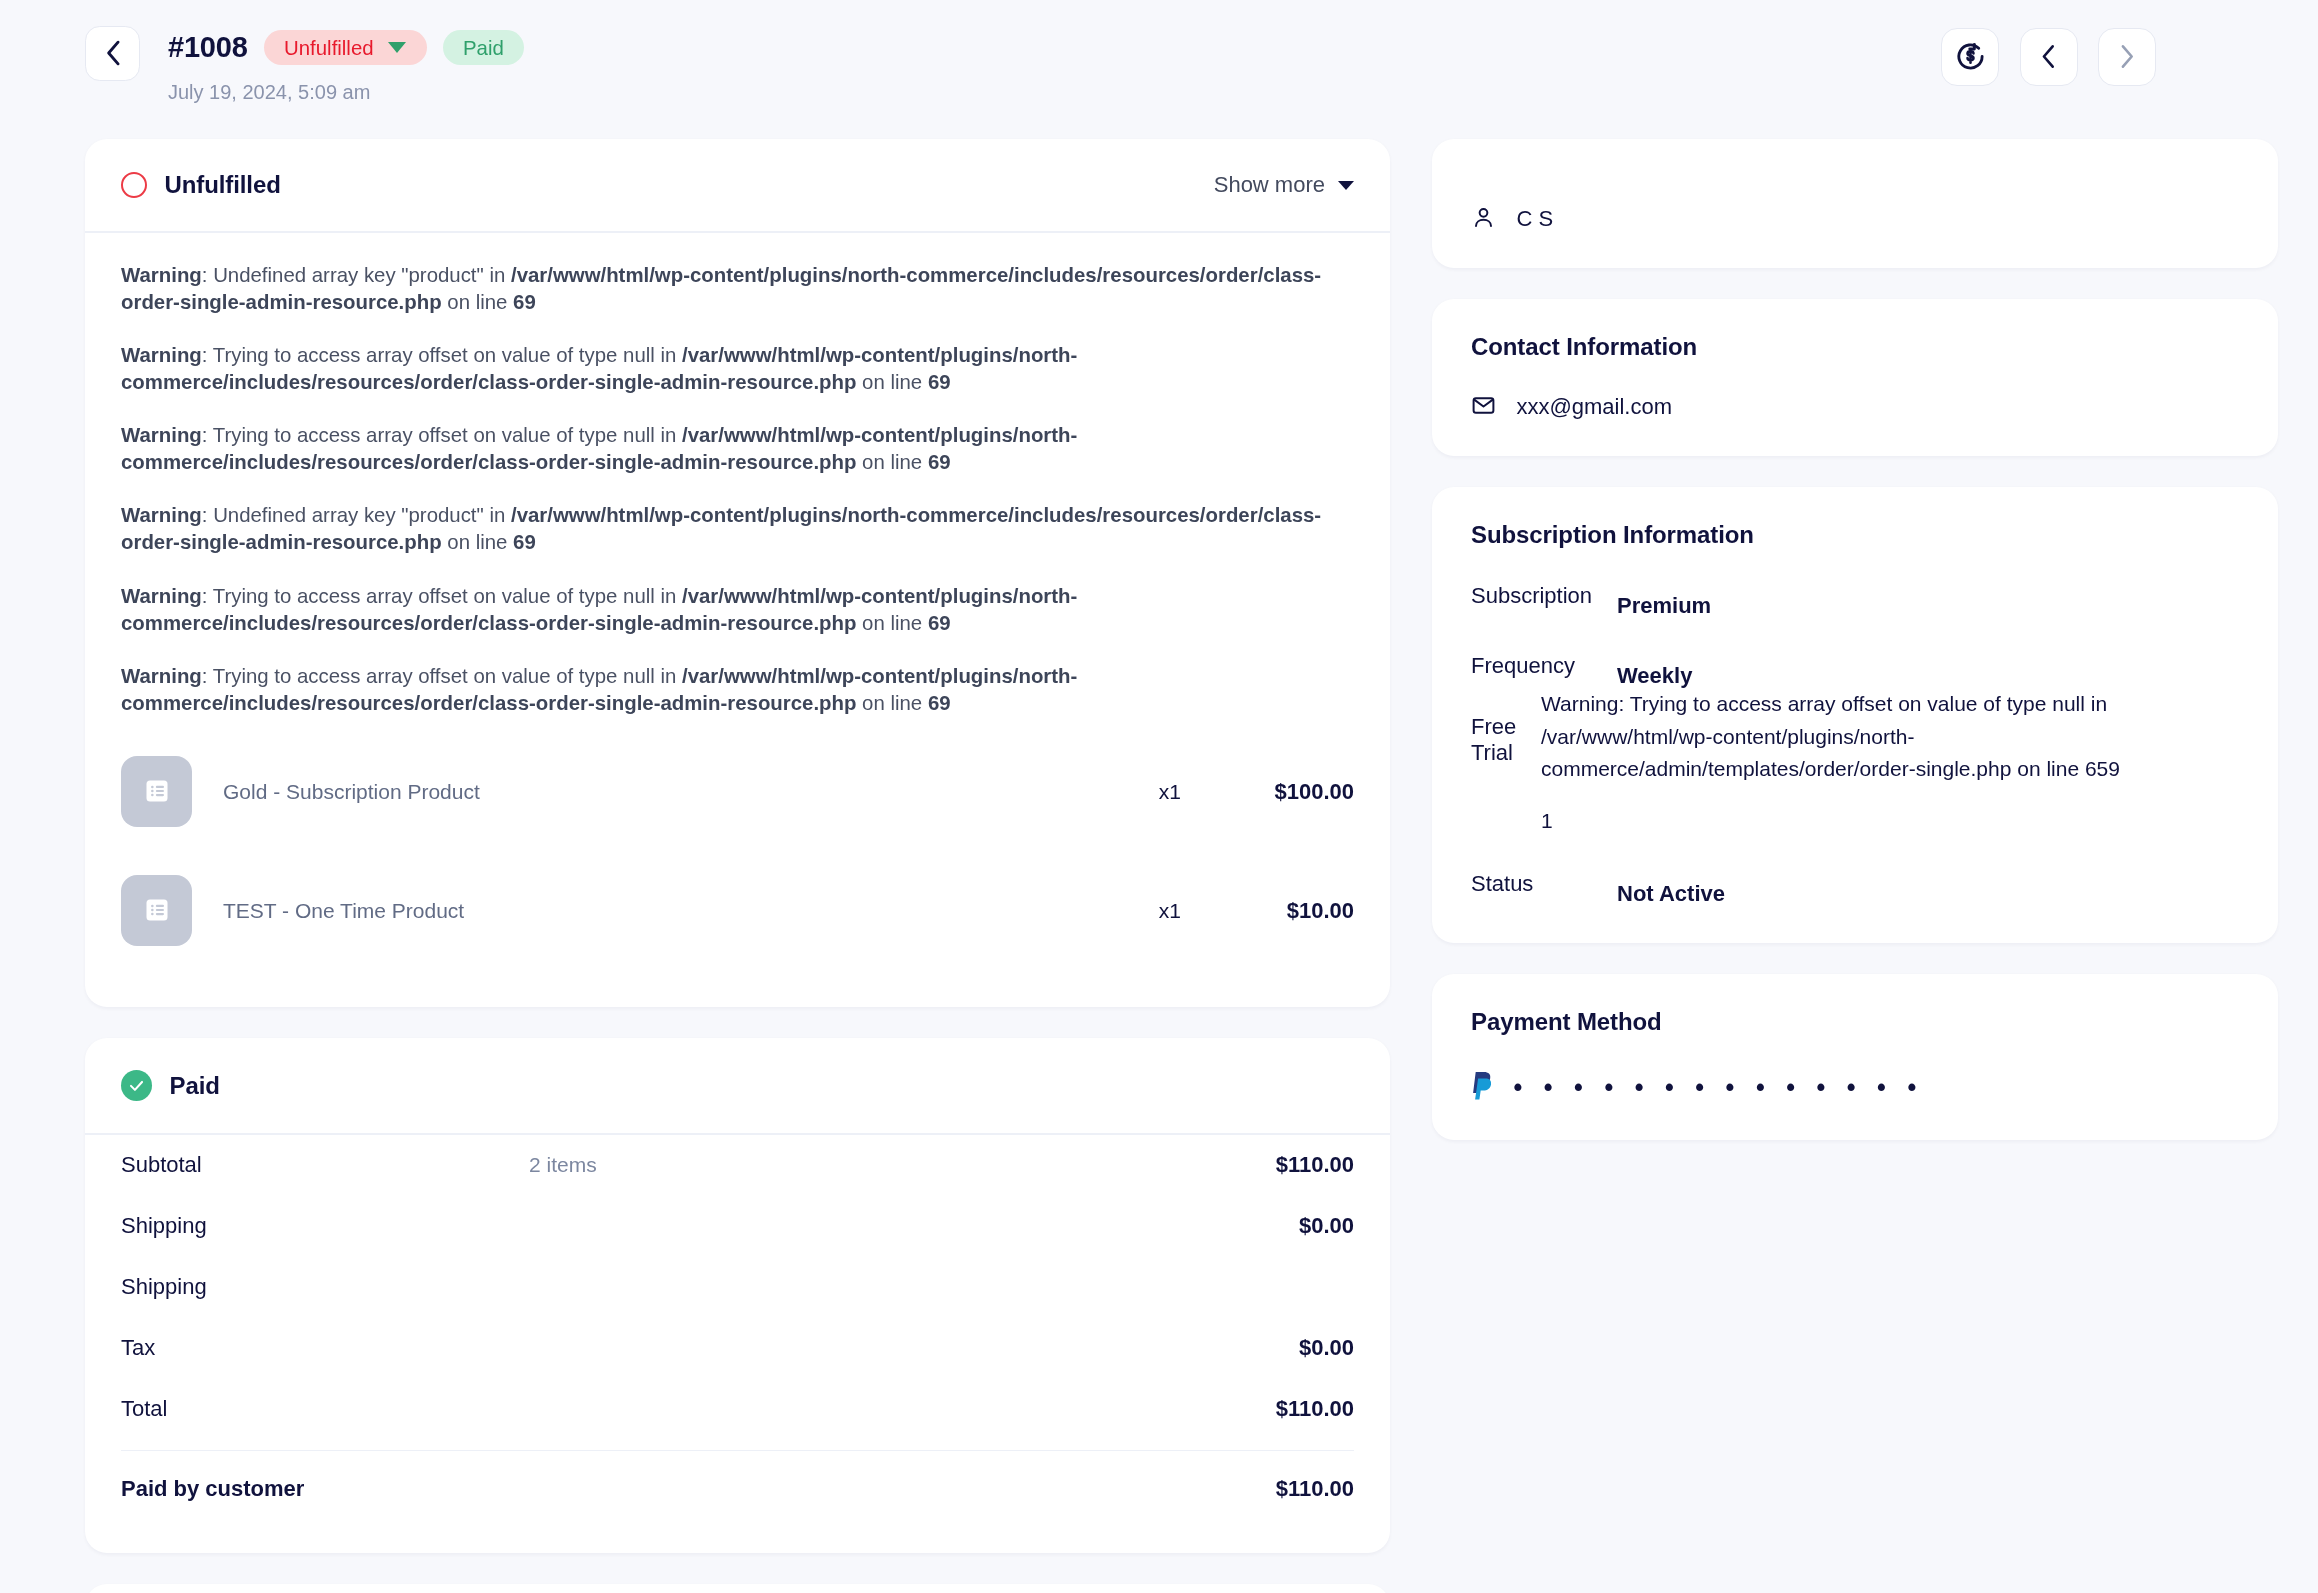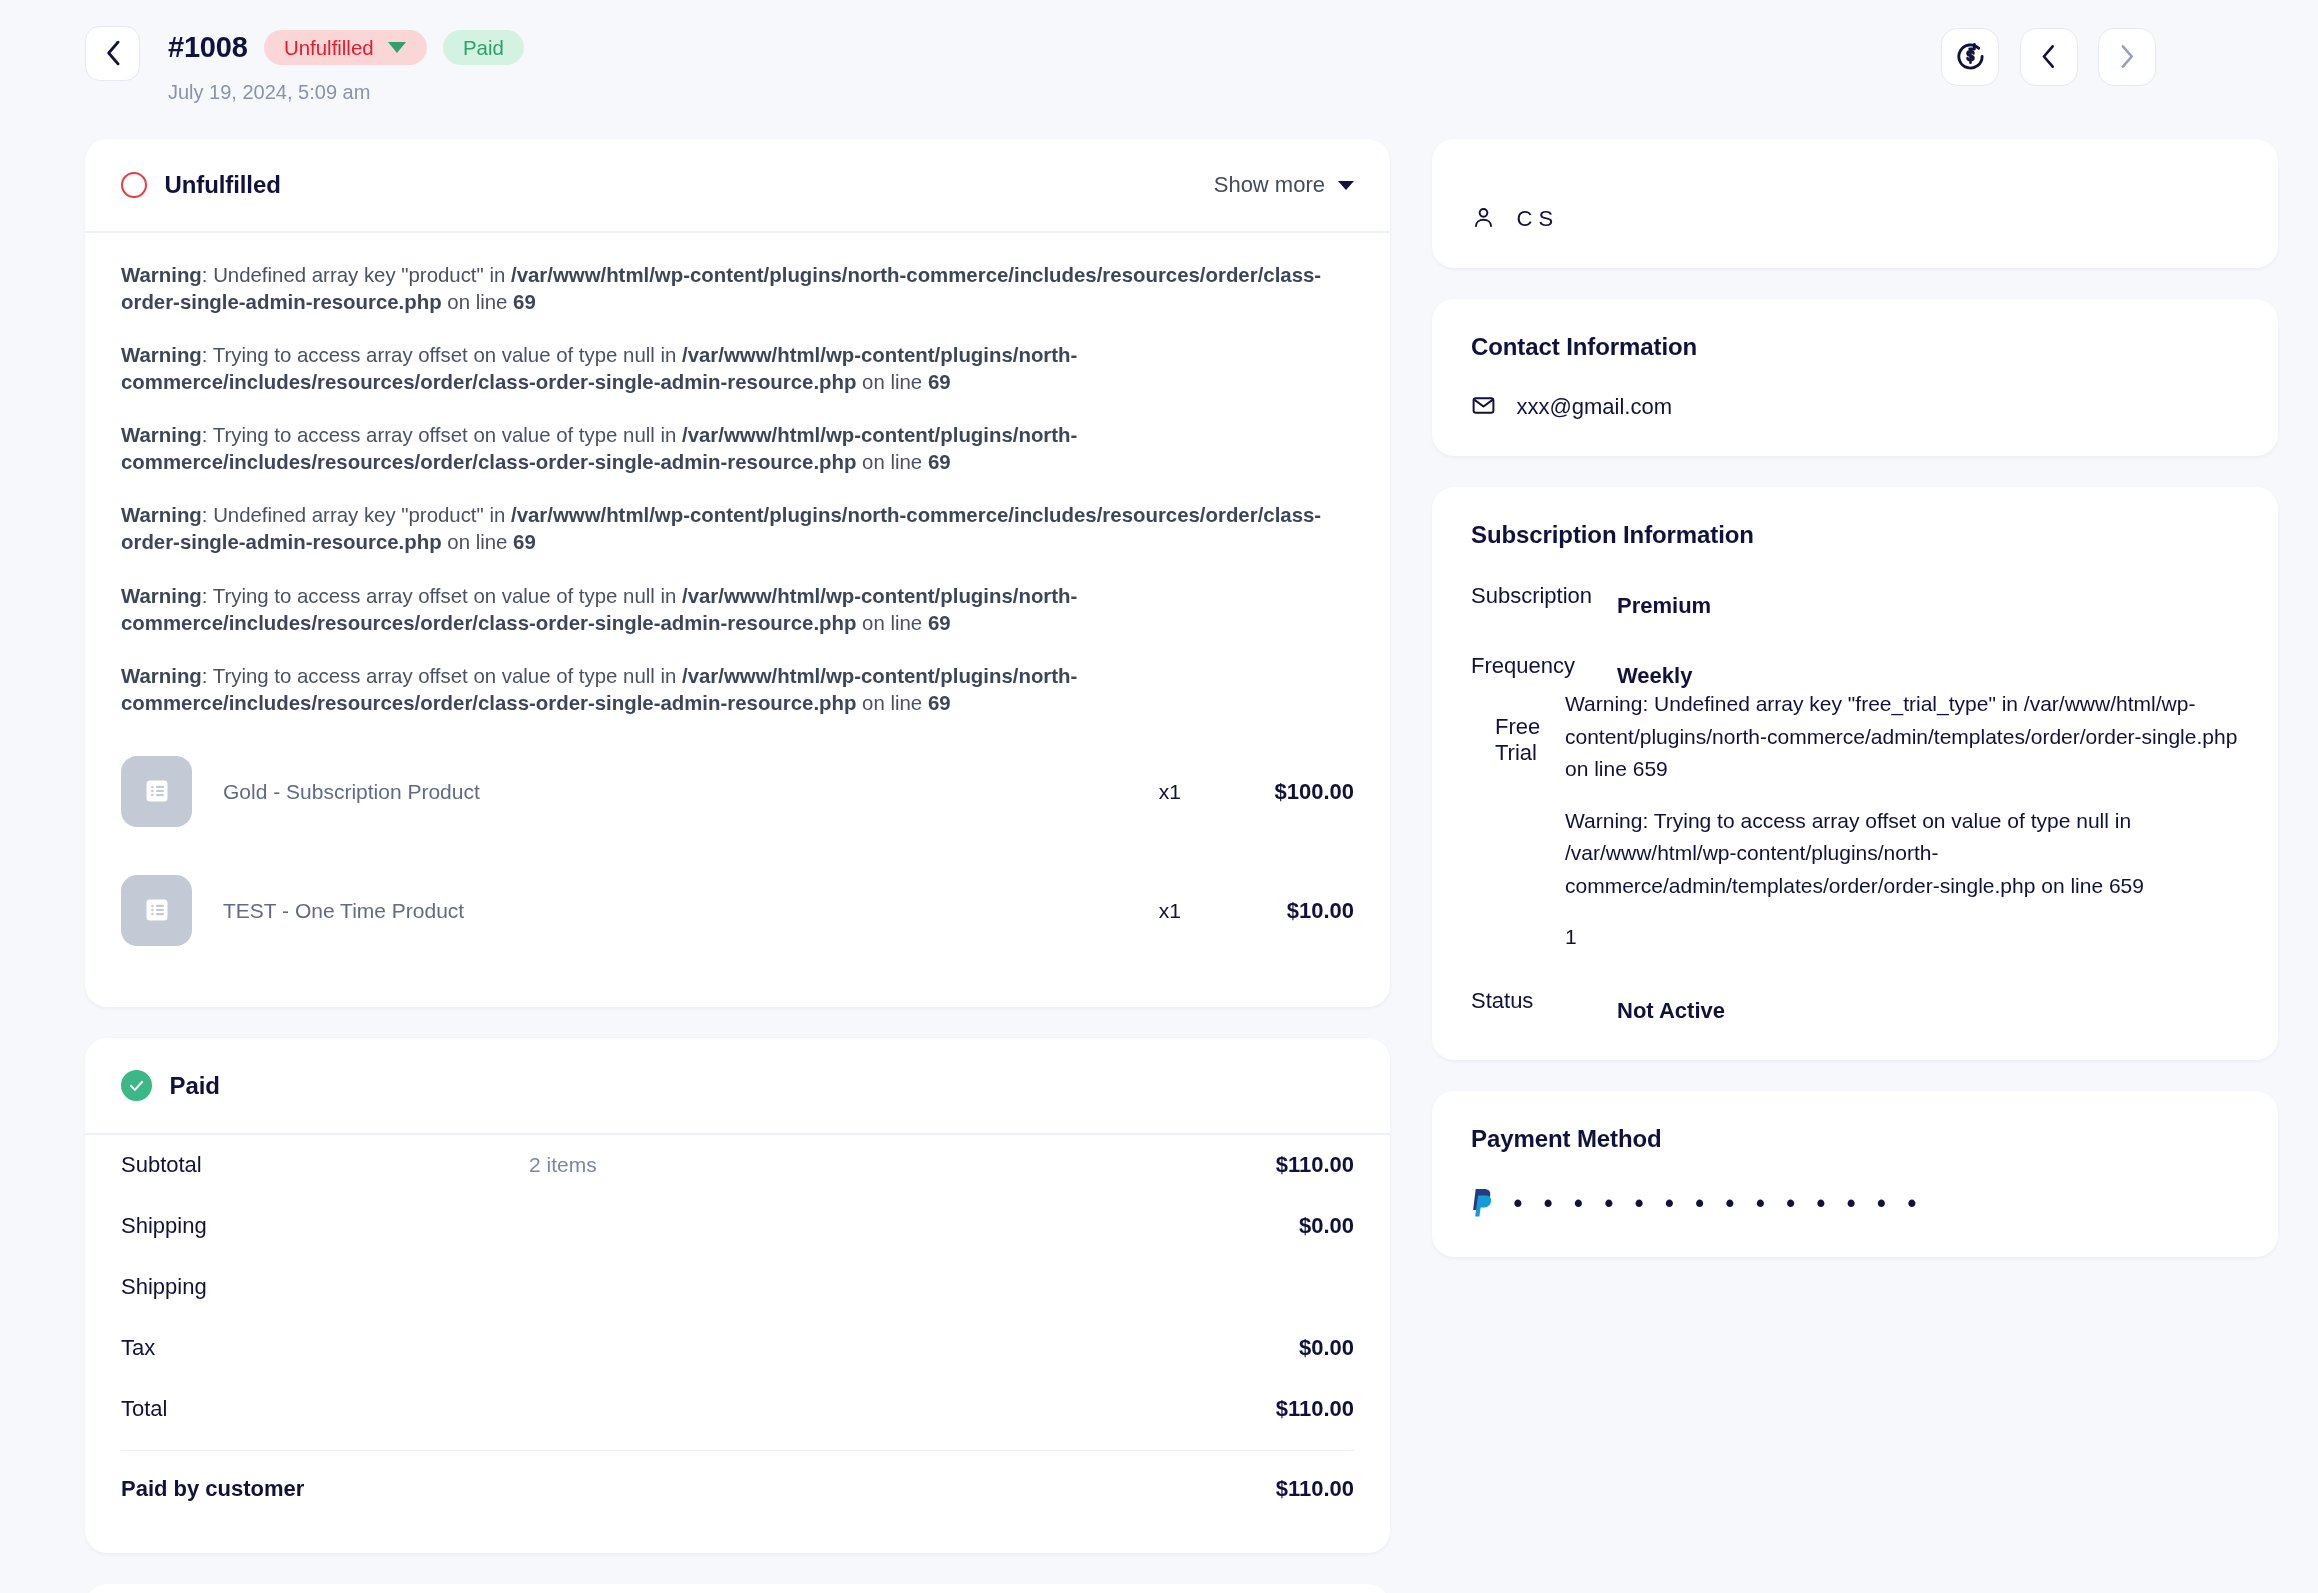--- a/index.html
+++ b/index.html
@@ -205,21 +205,21 @@
     font-size: 22px; color: #10123D; font-weight: 400;
     width: 146px; flex: none;
   }
   .kv .v {
     flex: 1;
     font-size: 22px; color: #10123D; font-weight: 700;
     text-align: left;
     margin-top: 10px;
   }
   .kv-trial { margin-top: 25px; }
-  .kv-trial .k { width: 70px; margin-left: 24px; }
+  .kv-trial .k { width: 70px; }
   .kv-trial .v {
     text-align: left; font-weight: 400; font-size: 21px;
     line-height: 1.55; color: #10123D;
     margin-top: -26px;
   }
   .kv-trial .v p { margin-bottom: 19px; }
   .kv-trial .v p:last-child { margin-bottom: 0; }
 
   .pay-row {
     display: flex; align-items: center; gap: 17.5px;
@@ -473,21 +473,20 @@
             <span class="k">Frequency</span>
             <span class="v">Weekly</span>
           </div>
 
           <div class="kv kv-trial">
             <span class="k">
               <span>Free</span><br>
               <span>Trial</span>
             </span>
             <span class="v">
-              <p>Warning: Undefined array key "free_trial_type" in /var/www/html/wp-content/plugins/north-commerce/admin/templates/order/order-single.php on line 659</p>
               <p>Warning: Trying to access array offset on value of type null in /var/www/html/wp-content/plugins/north-commerce/admin/templates/order/order-single.php on line 659</p>
               <p>1</p>
             </span>
           </div>
 
           <div class="kv">
             <span class="k">Status</span>
             <span class="v">Not Active</span>
           </div>
 

